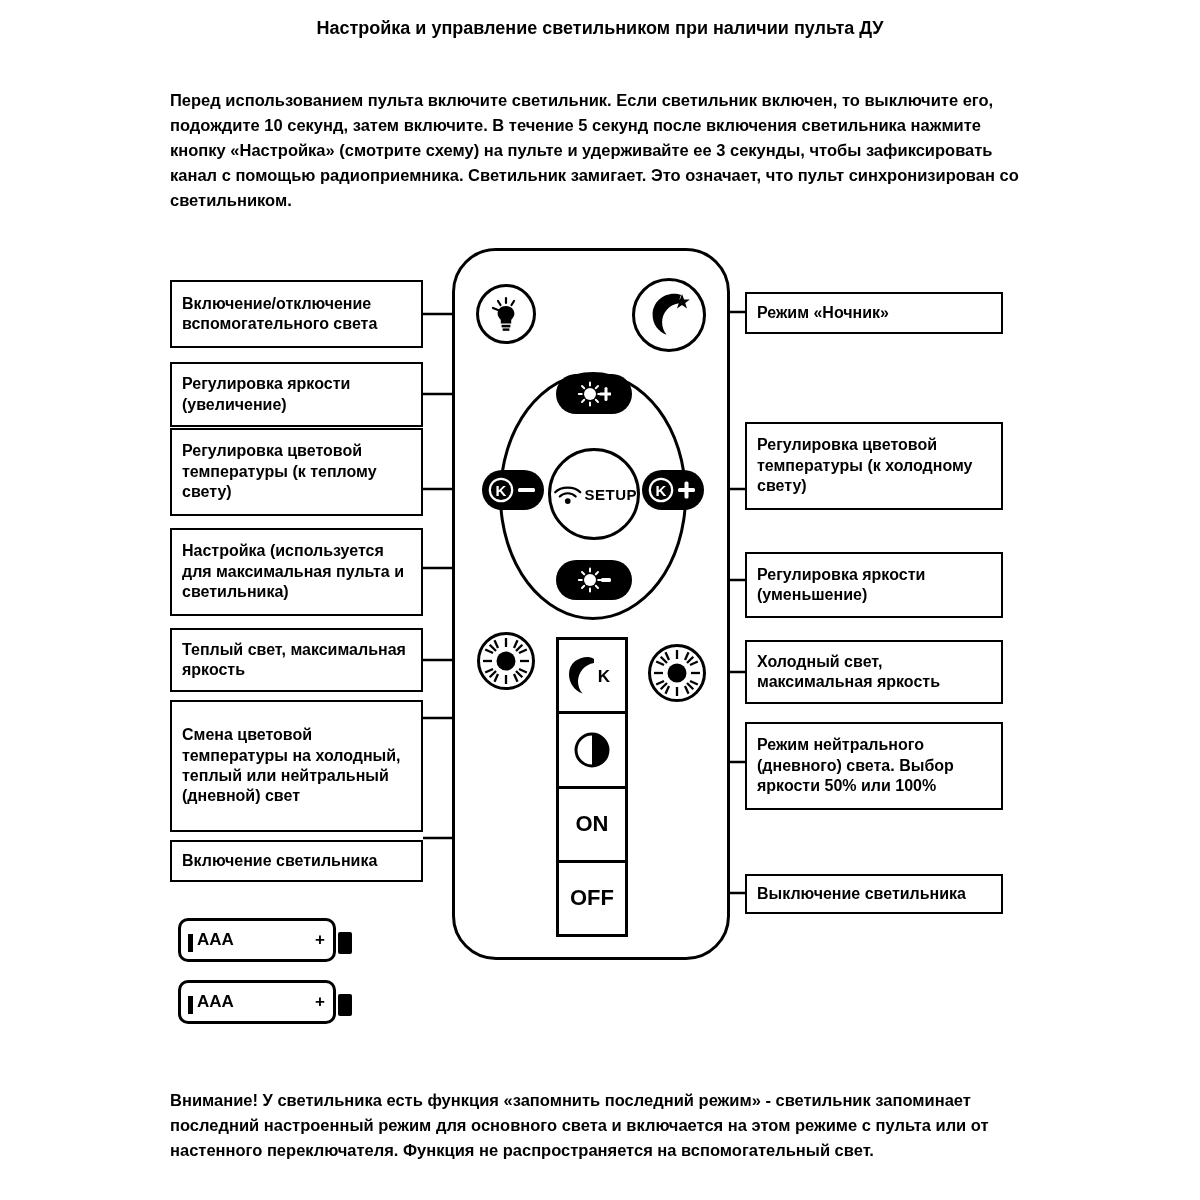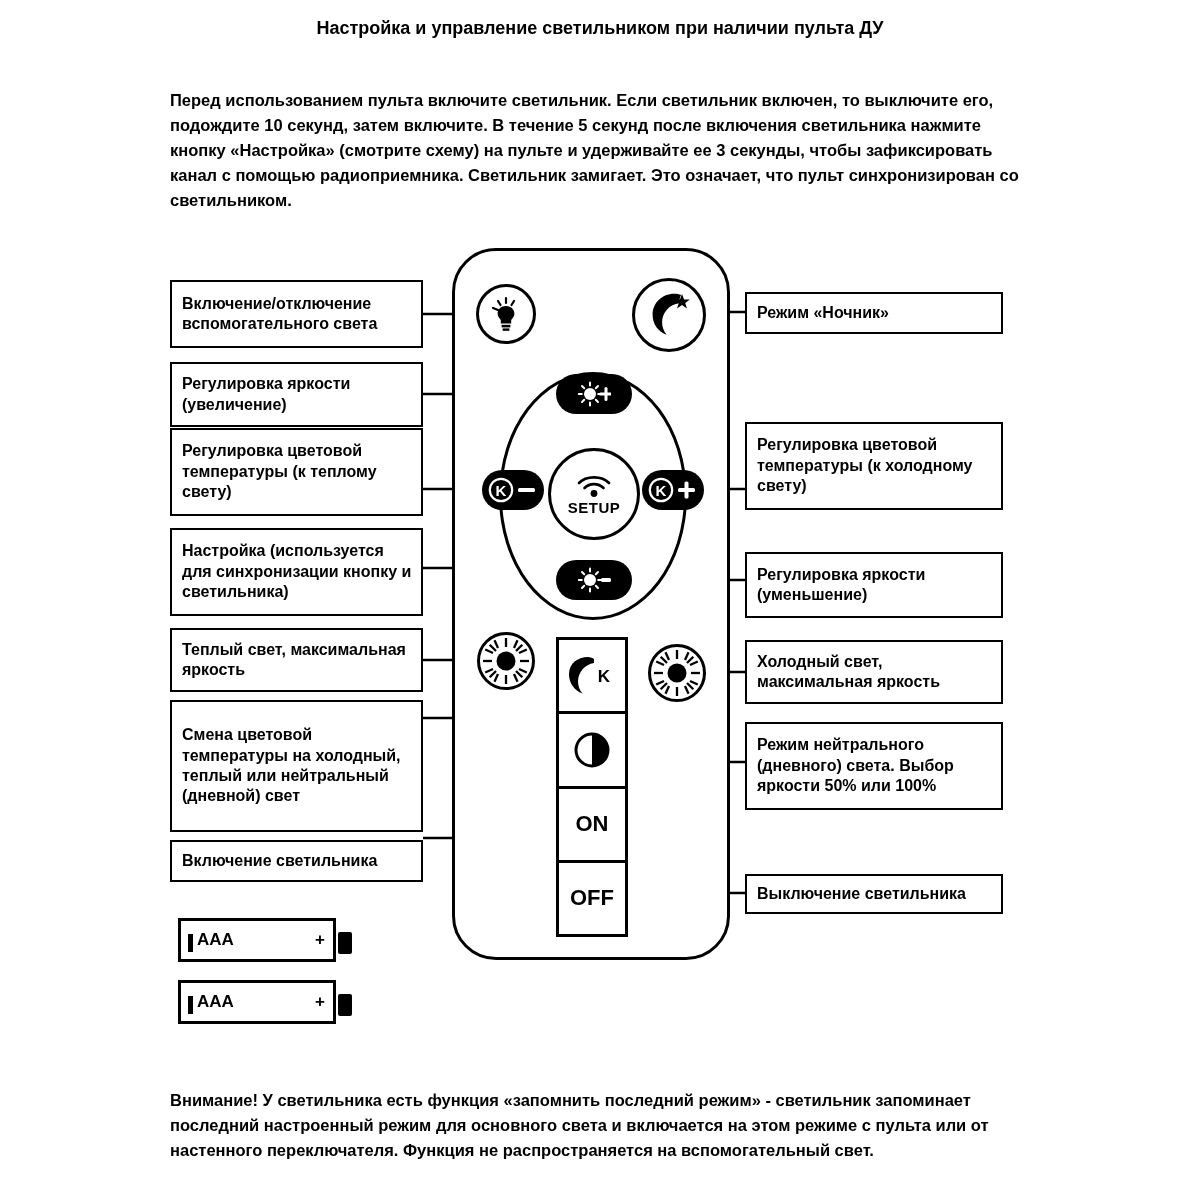--- a/index.html
+++ b/index.html
@@ -82,21 +82,21 @@
     box-sizing:border-box;
   }
   .setup-circle {
     position:absolute;
     left:548px; top:448px;
     width:92px; height:92px;
     border:3px solid #000;
     border-radius:50%;
     background:#fff;
     box-sizing:border-box;
-    display:flex; flex-direction:column; align-items:center; justify-content:center;
+    display:flex; flex-direction:row; align-items:center; justify-content:center;
   }
   .setup-label {
     font-size:15px; font-weight:bold; letter-spacing:0.5px; margin-top:1px;
   }
 
   
   .bpill {
     position:absolute;
     background:#000;
     border-radius:20px;
@@ -120,21 +120,21 @@
     display:flex; align-items:center; justify-content:center;
     font-size:22px; font-weight:bold;
     box-sizing:border-box;
   }
   .keycol > div:last-child { border-bottom:none;text-align:right; }
 
   
   .battery {
     position:absolute;
     border:3px solid #000;
-    border-radius:0;
+    border-radius:10px;
     background:#fff;
     box-sizing:border-box;
     display:flex; align-items:center;
     font-size:17px; font-weight:bold;
   }
   .batt-tip {
     position:absolute;
     background:#000;
     border-radius:2px;
   }
@@ -370,21 +370,21 @@
 
   <div class="box" style="left:170px; top:362px; width:253px; height:65px;">
     <span>Регулировка яркости (увеличение)</span>
   </div>
 
   <div class="box" style="left:170px; top:428px; width:253px; height:88px;">
     <span>Регулировка цветовой температуры (к теплому свету)</span>
   </div>
 
   <div class="box" style="left:170px; top:528px; width:253px; height:88px;">
-    <span>Настройка (используется для синхронизации кнопку и светильника)</span>
+    <span>Настройка (используется для максимальная пульта и светильника)</span>
   </div>
 
   <div class="box" style="left:170px; top:628px; width:253px; height:64px;">
     <span>Теплый свет, максимальная яркость</span>
   </div>
 
   <div class="box" style="left:170px; top:700px; width:253px; height:132px;">
     <span>Смена цветовой температуры на холодный, теплый или нейтральный (дневной) свет</span>
   </div>
 

